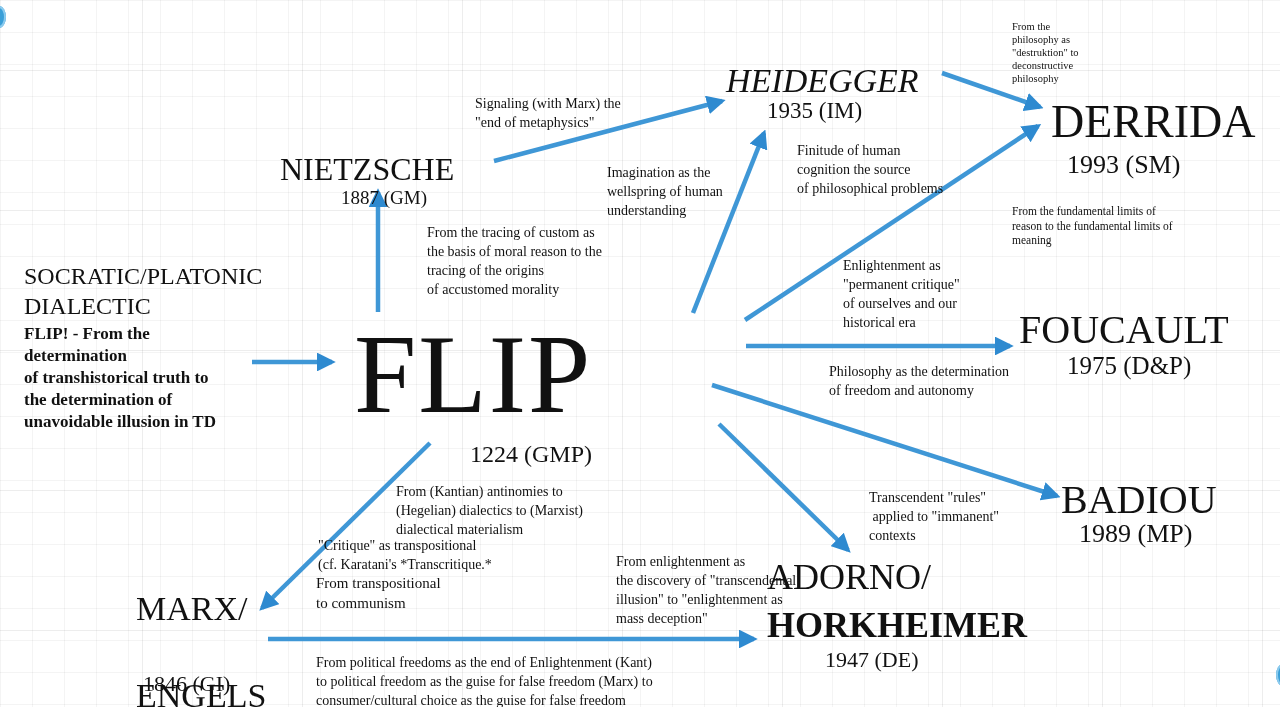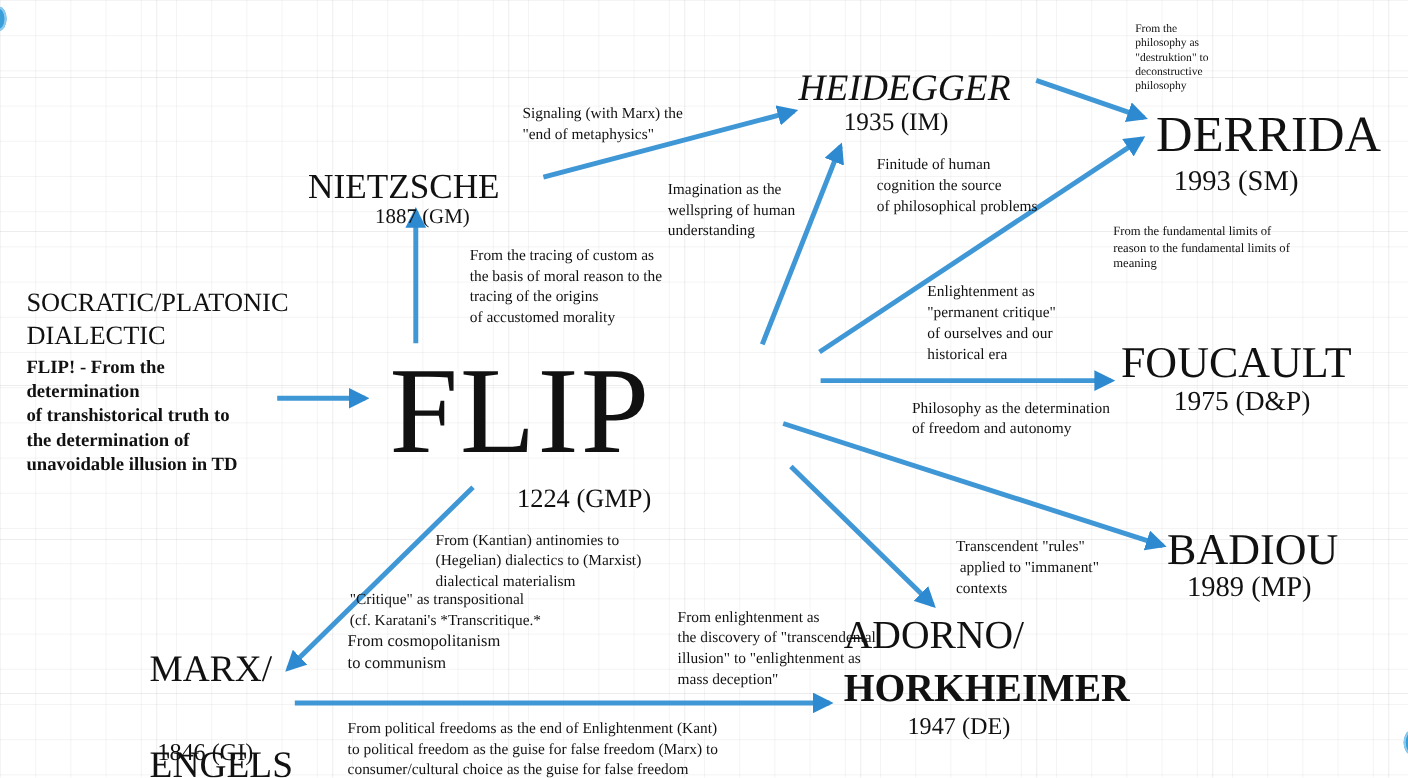--- a/index.html
+++ b/index.html
@@ -21,21 +21,21 @@
     background-image:
       linear-gradient(to right, rgba(0,0,0,0.07) 1px, transparent 1px),
       linear-gradient(to bottom, rgba(0,0,0,0.07) 1px, transparent 1px);
     background-size:160px 140px;
     background-position:-18px 70px;
   }
   svg.arrows { position:absolute; left:0; top:0; }
   .t { position:absolute; white-space:pre; line-height:1.1; }
   .year { font-size:24px; }
   .note { font-size:14px; line-height:19px; }
-  .tiny { font-size:10.5px; line-height:13px;margin-left:20px; }
+  .tiny { font-size:10.5px; line-height:13px; }
   .kant { font-size:112px; letter-spacing:2px; line-height:1; }
   .dot {
     position:absolute; width:14px; height:22px; border-radius:50%;
     background:#3a9fd8; box-shadow:0 0 0 2px #8ccbee inset;
   }
 </style>
 </head>
 <body>
 
 <div class="grid"></div>
@@ -130,20 +130,20 @@
 mass deception"</div>
 
 <div class="t" style="left:136px;top:590px;font-size:34px;">MARX/</div>
 <div class="t" style="left:136px;top:633px;font-size:34px;margin-top:44px;">ENGELS</div>
 <div class="t" style="left:143px;top:672px;font-size:22px;">1846 (GI)</div>
 <div class="t note" style="left:396px;top:482px;">From (Kantian) antinomies to
 (Hegelian) dialectics to (Marxist)
 dialectical materialism</div>
 <div class="t note" style="left:318px;top:536px;">"Critique" as transpositional
 (cf. Karatani's *Transcritique.*</div>
-<div class="t note" style="left:316px;top:573px;font-size:15px;line-height:20px;">From cosmopolitanism
+<div class="t note" style="left:316px;top:573px;font-size:15px;line-height:20px;">From transpositional
 to communism</div>
 <div class="t note" style="left:316px;top:653px;">From political freedoms as the end of Enlightenment (Kant)
 to political freedom as the guise for false freedom (Marx) to
 consumer/cultural choice as the guise for false freedom</div>
 
 <div class="dot" style="left:-8px;top:6px;"></div>
 <div class="dot" style="left:1276px;top:664px;"></div>
 
 </body></html>

